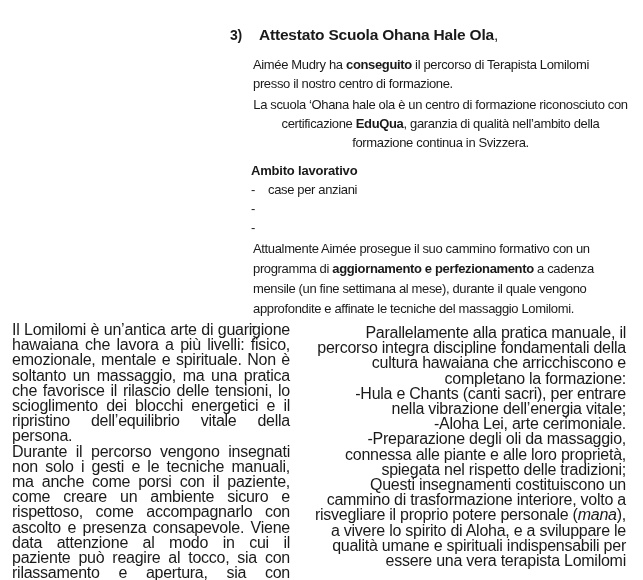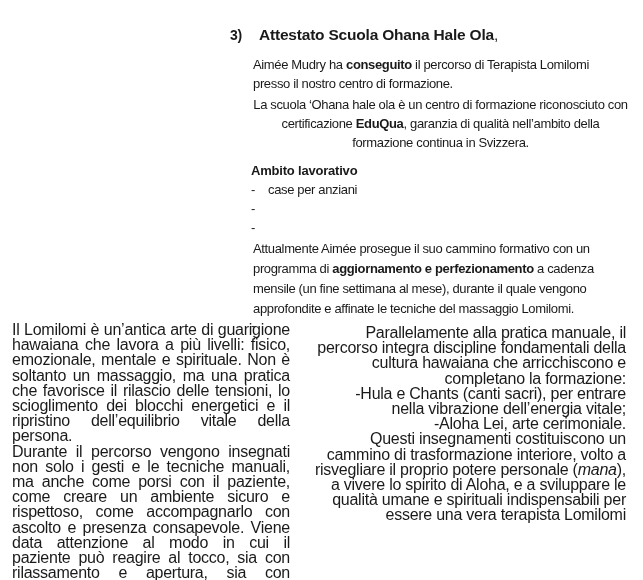--- a/index.html
+++ b/index.html
@@ -148,19 +148,20 @@
     <div class="col-left">
       <p>Il Lomilomi è un’antica arte di guarigione hawaiana che lavora a più livelli: fisico, emozionale, mentale e spirituale. Non è soltanto un massaggio, ma una pratica che favorisce il rilascio delle tensioni, lo scioglimento dei blocchi energetici e il ripristino dell’equilibrio vitale della persona.</p>
       <p>Durante il percorso vengono insegnati non solo i gesti e le tecniche manuali, ma anche come porsi con il paziente, come creare un ambiente sicuro e rispettoso, come accompagnarlo con ascolto e presenza consapevole. Viene data attenzione al modo in cui il paziente può reagire al tocco, sia con rilassamento e apertura, sia con possibili resistenze o emozioni  e a come il terapista possa accogliere e sostenere queste reazioni con sensibilità e competenza</p>
     </div>
 
     <div class="col-right">
       <p>Parallelamente alla pratica manuale, il percorso integra discipline fondamentali della cultura hawaiana che arricchiscono e completano la formazione:</p>
 
       <p class="right-item"><span class="dash2">-</span><span>Hula e Chants (canti sacri), per entrare nella vibrazione dell’energia vitale;</span></p>
       <p class="right-item"><span class="dash2">-</span><span>Aloha Lei, arte cerimoniale.</span></p>
+      <p class="right-item"><span class="dash2">-</span><span>Preparazione degli oli da massaggio, connessa alle piante e alle loro proprietà, spiegata nel rispetto delle tradizioni;</span></p>
 
       <p class="closing"><span>Questi insegnamenti costituiscono un cammino di trasformazione interiore, volto a risvegliare il proprio potere personale (</span><i>mana</i><span>), a vivere lo spirito di Aloha, e a sviluppare le qualità umane e spirituali indispensabili per essere una vera terapista Lomilomi</span></p>
     </div>
 
   </section>
 
 </div>
 
 </body></html>

